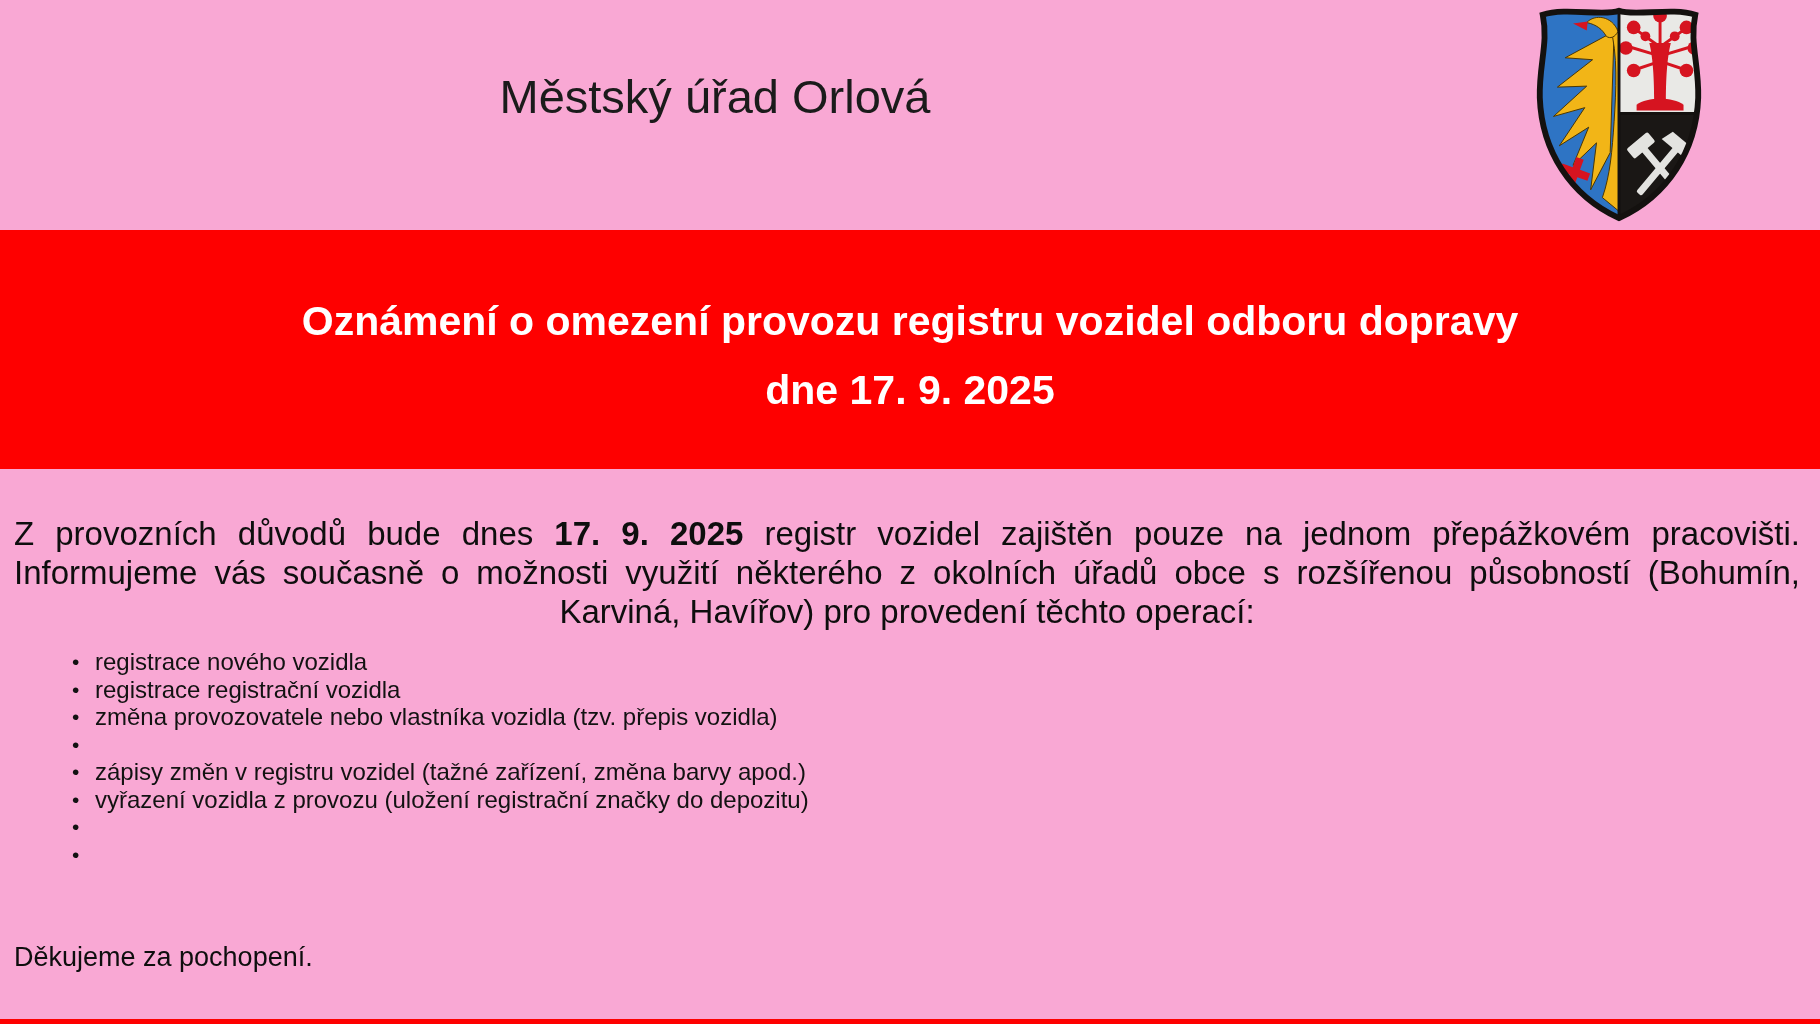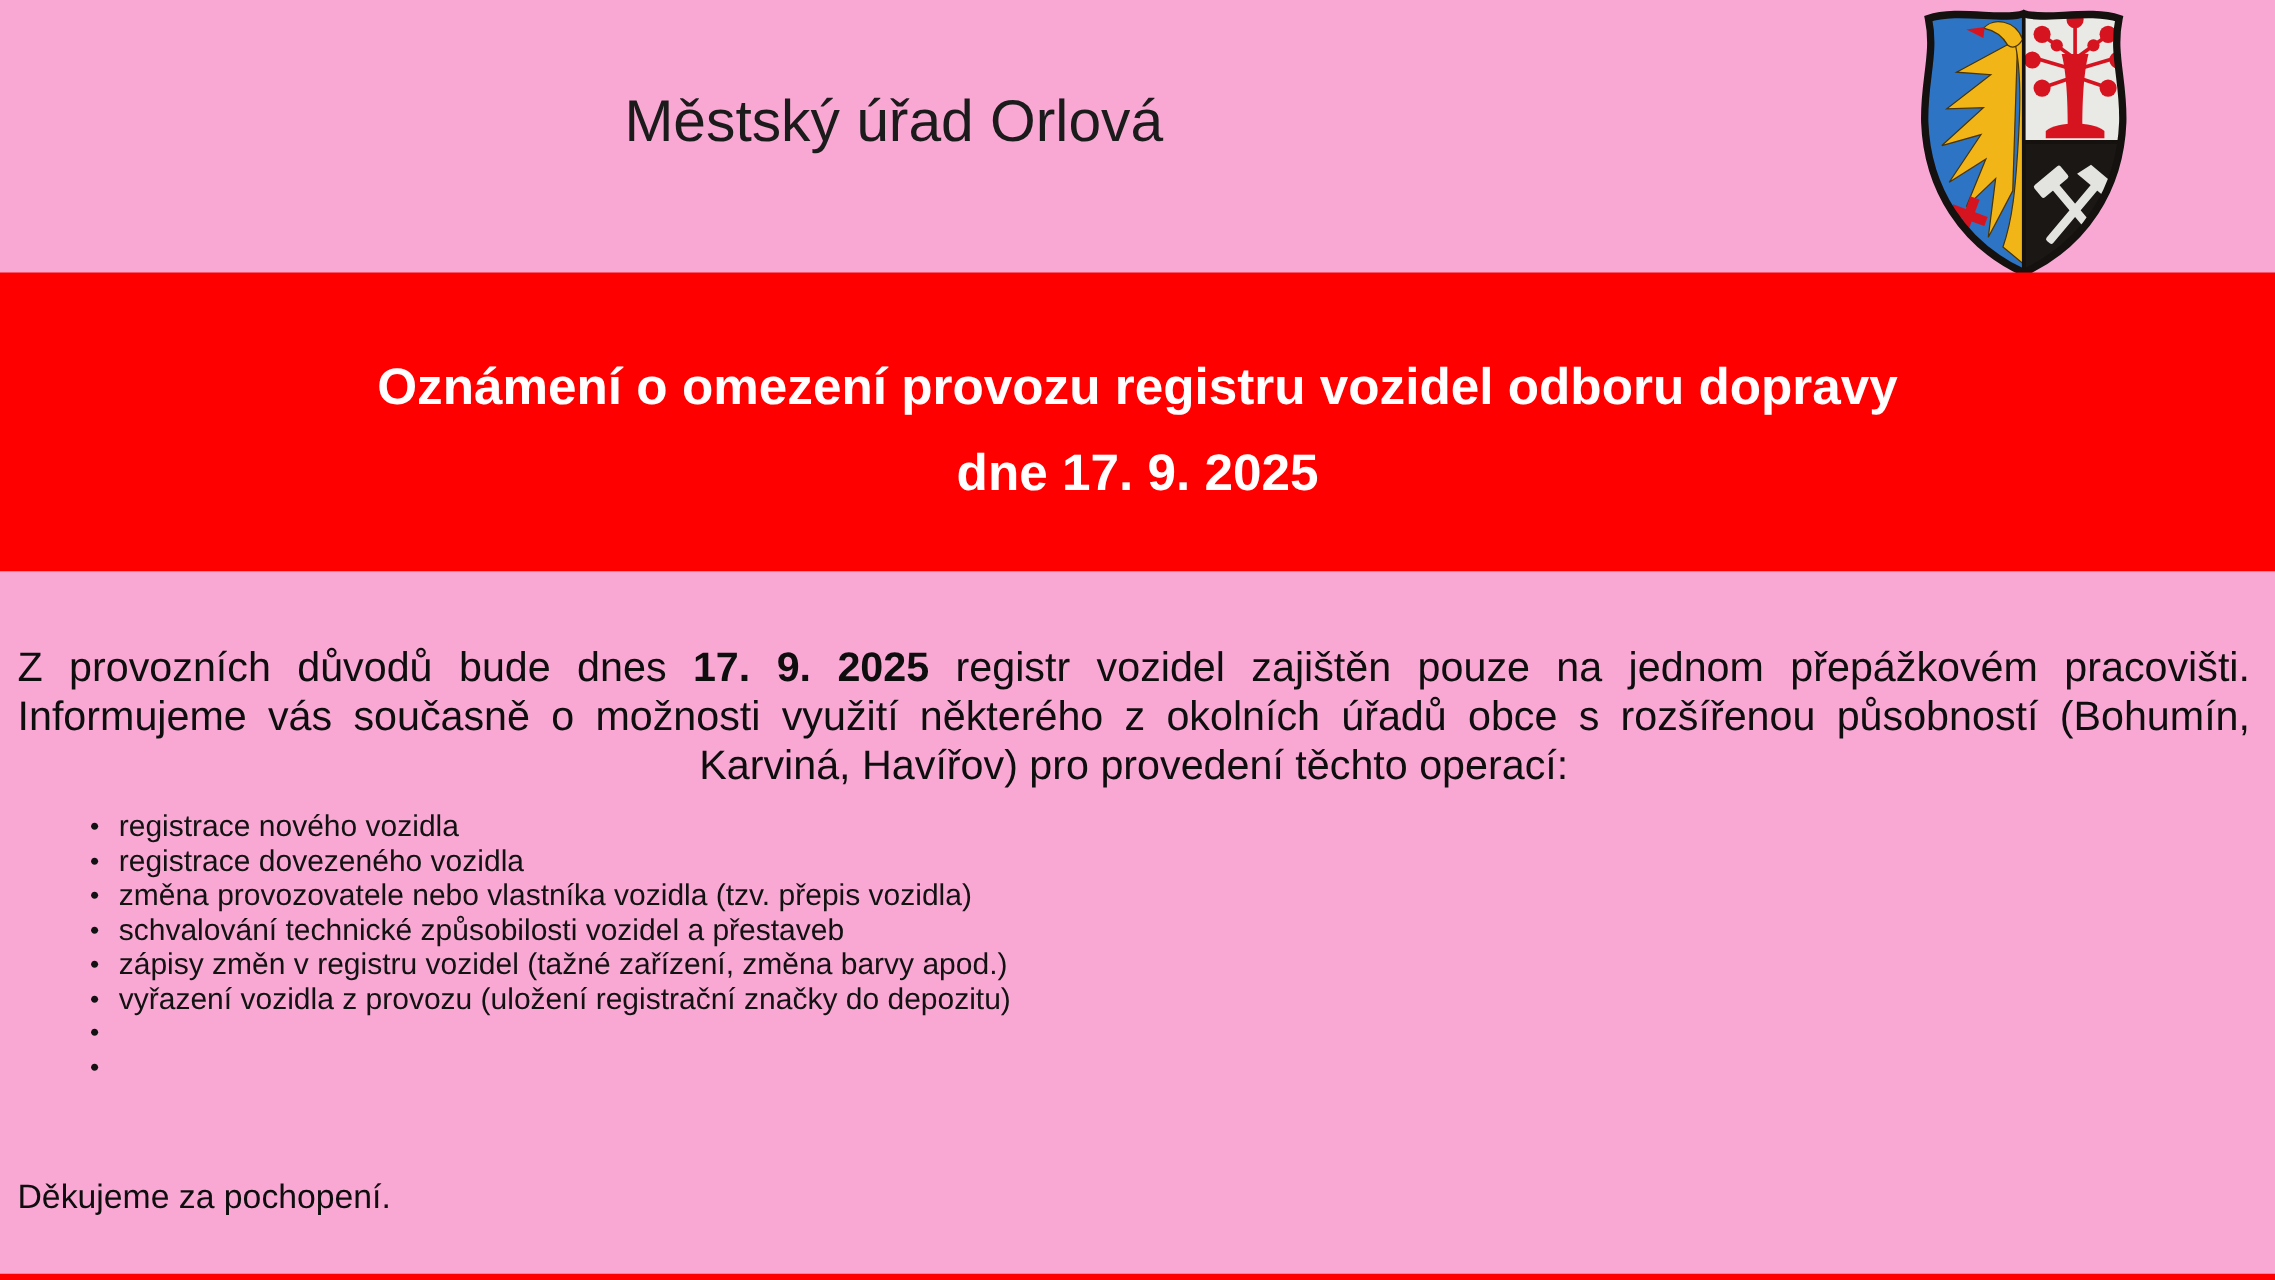--- a/index.html
+++ b/index.html
@@ -27,21 +27,21 @@
   .coat {
     position: absolute;
     left: 1526px;
     top: 4px;
     width: 186px;
     height: 220px;
   }
   
   .banner {
     position: absolute;
-    top: 218px;
+    top: 230px;
     left: 0;
     width: 100%;
     height: 239px;
     background: #fe0000;
     color: #ffffff;
     text-align: center;
   }
   .banner .l1 {
     margin-top: 70px;
     font-size: 41px;
@@ -189,29 +189,28 @@
     <div class="lline">Karviná, Havířov) pro provedení těchto operací:</div>
   </div>
 
   <ul class="bullets">
     <li>
         <span class="dot">•</span>
         <span class="li-text">registrace nového vozidla</span>
       </li>
     <li>
         <span class="dot">•</span>
-        <span class="li-text">registrace dovezeného vozidla</span>
+        <span class="li-text">registrace registrační vozidla</span>
       </li>
     <li>
         <span class="dot">•</span>
         <span class="li-text">změna provozovatele nebo vlastníka vozidla (tzv. přepis vozidla)</span>
       </li>
     <li>
         <span class="dot">•</span>
-        <span class="li-text">schvalování technické způsobilosti vozidel a přestaveb</span>
       </li>
     <li>
         <span class="dot">•</span>
         <span class="li-text">zápisy změn v registru vozidel (tažné zařízení, změna barvy apod.)</span>
       </li>
     <li>
         <span class="dot">•</span>
         <span class="li-text">vyřazení vozidla z provozu (uložení registrační značky do depozitu)</span>
       </li>
     <li>

